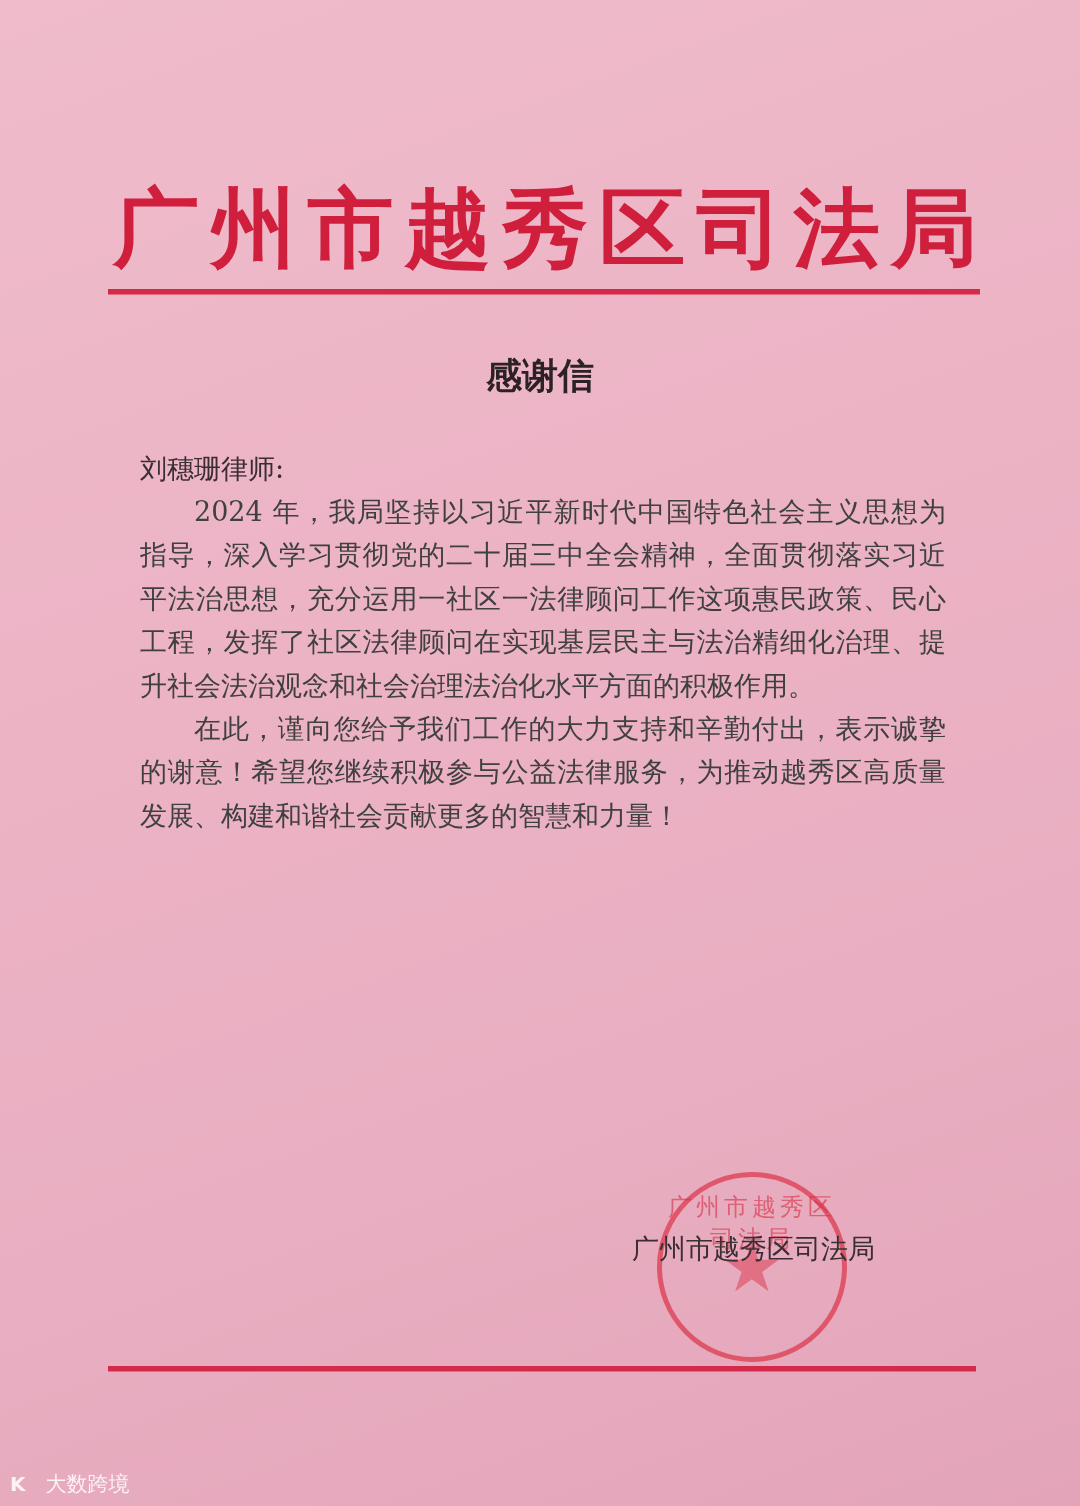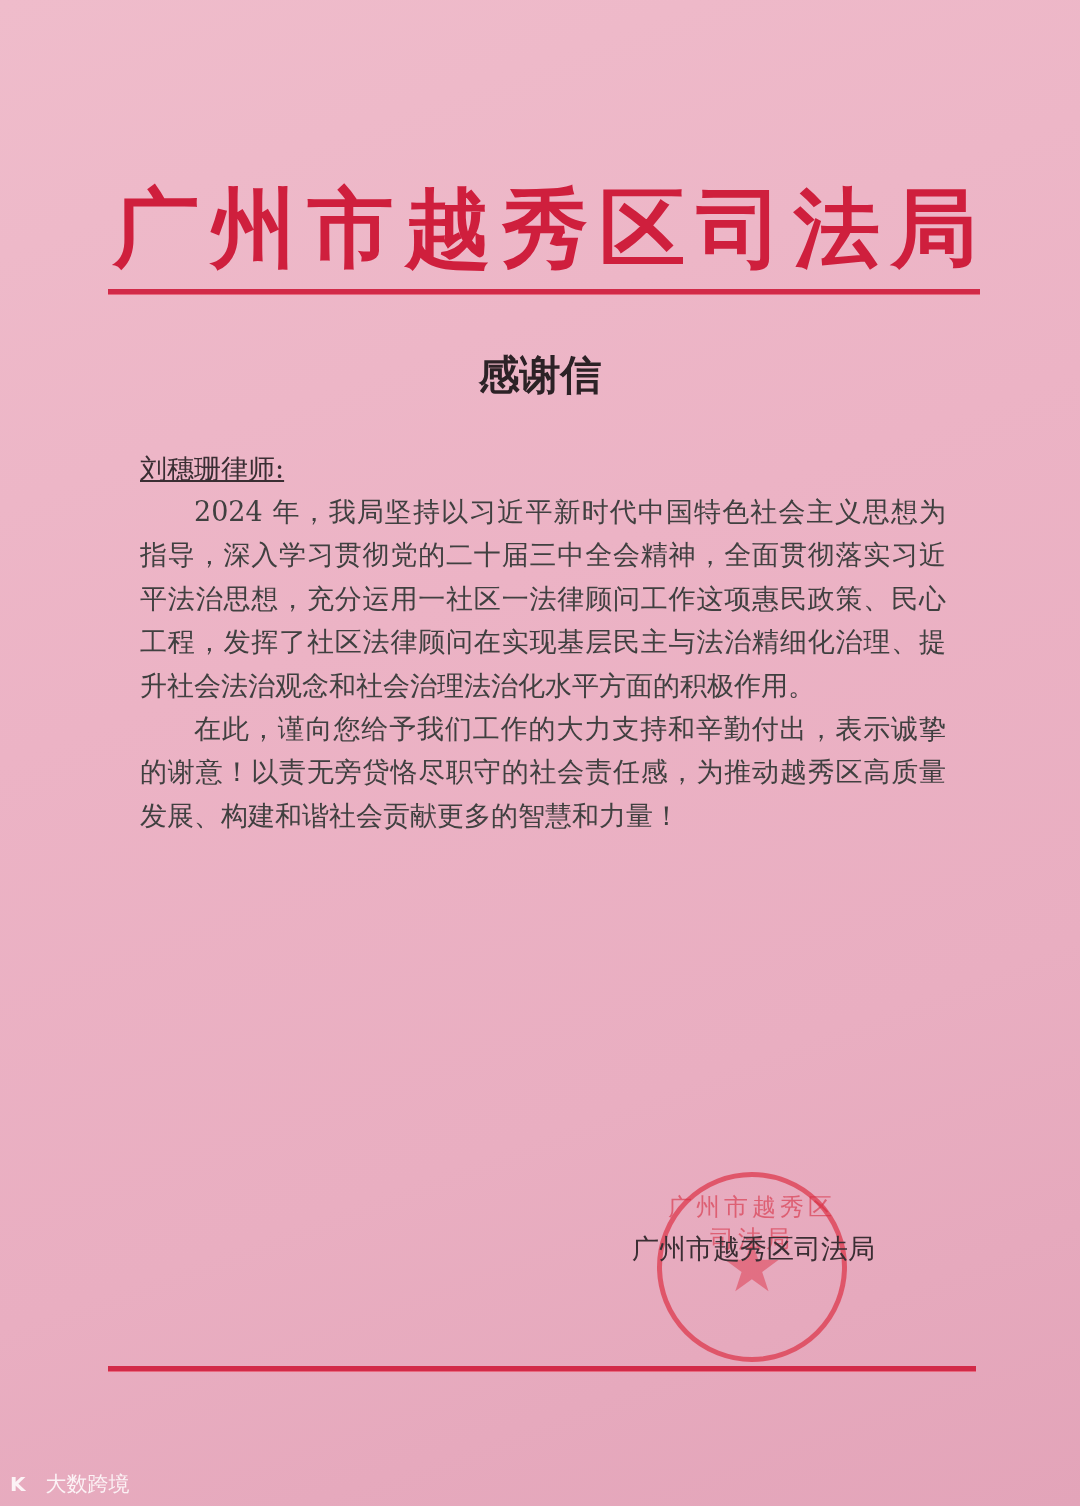--- a/index.html
+++ b/index.html
@@ -17,25 +17,25 @@
   }
   .header-title span { display: inline-block; width: 92px; text-align: center; }
   .red-rule {
     position: absolute; height: 5px; background: #d22a48;
     box-shadow: 0 1px 0 #e86a80;
   }
   .rule-top { left: 108px; top: 289px; width: 872px; }
   .rule-bottom { left: 108px; top: 1366px; width: 868px; }
   .doc-title {
     position: absolute; left: 0; top: 350px; width: 1080px; text-align: center;
-    font-size: 41px; font-weight: bold; color: #2c2226; line-height: 50px;
+    font-size: 36px; font-weight: bold; color: #2c2226; line-height: 50px;
   }
   .salutation {
     position: absolute; left: 140px; top: 447px;
-    font-size: 27px; color: #3a2e33; line-height: 44px; text-decoration: underline;
+    font-size: 27px; color: #3a2e33; line-height: 44px;
   }
   .body-text {
     position: absolute; left: 140px; top: 490px; width: 806px;
     font-size: 27px; color: #404040; line-height: 43.4px;
     text-align: justify;
   }
   .body-text p { margin: 0; text-indent: 2em; }
   .signature {
     position: absolute; left: 632px; top: 1226px;
     font-size: 27px; color: #3a2e33; line-height: 46px;
@@ -77,21 +77,21 @@
   <span>局</span>
 </div>
 <div class="red-rule rule-top"></div>
 
 <div class="doc-title">感谢信</div>
 
 <div class="salutation">刘穗珊律师:</div>
 
 <div class="body-text">
   <p>2024 年，我局坚持以习近平新时代中国特色社会主义思想为指导，深入学习贯彻党的二十届三中全会精神，全面贯彻落实习近平法治思想，充分运用一社区一法律顾问工作这项惠民政策、民心工程，发挥了社区法律顾问在实现基层民主与法治精细化治理、提升社会法治观念和社会治理法治化水平方面的积极作用。</p>
-  <p>在此，谨向您给予我们工作的大力支持和辛勤付出，表示诚挚的谢意！以责无旁贷恪尽职守的社会责任感，为推动越秀区高质量发展、构建和谐社会贡献更多的智慧和力量！</p>
+  <p>在此，谨向您给予我们工作的大力支持和辛勤付出，表示诚挚的谢意！希望您继续积极参与公益法律服务，为推动越秀区高质量发展、构建和谐社会贡献更多的智慧和力量！</p>
 </div>
 
 <div class="seal">
   <div class="seal-text">广州市越秀区司法局</div>
   <div class="seal-star">★</div>
 </div>
 
 <div class="signature">
   <span>广州市越秀区司法局</span>
 </div>

